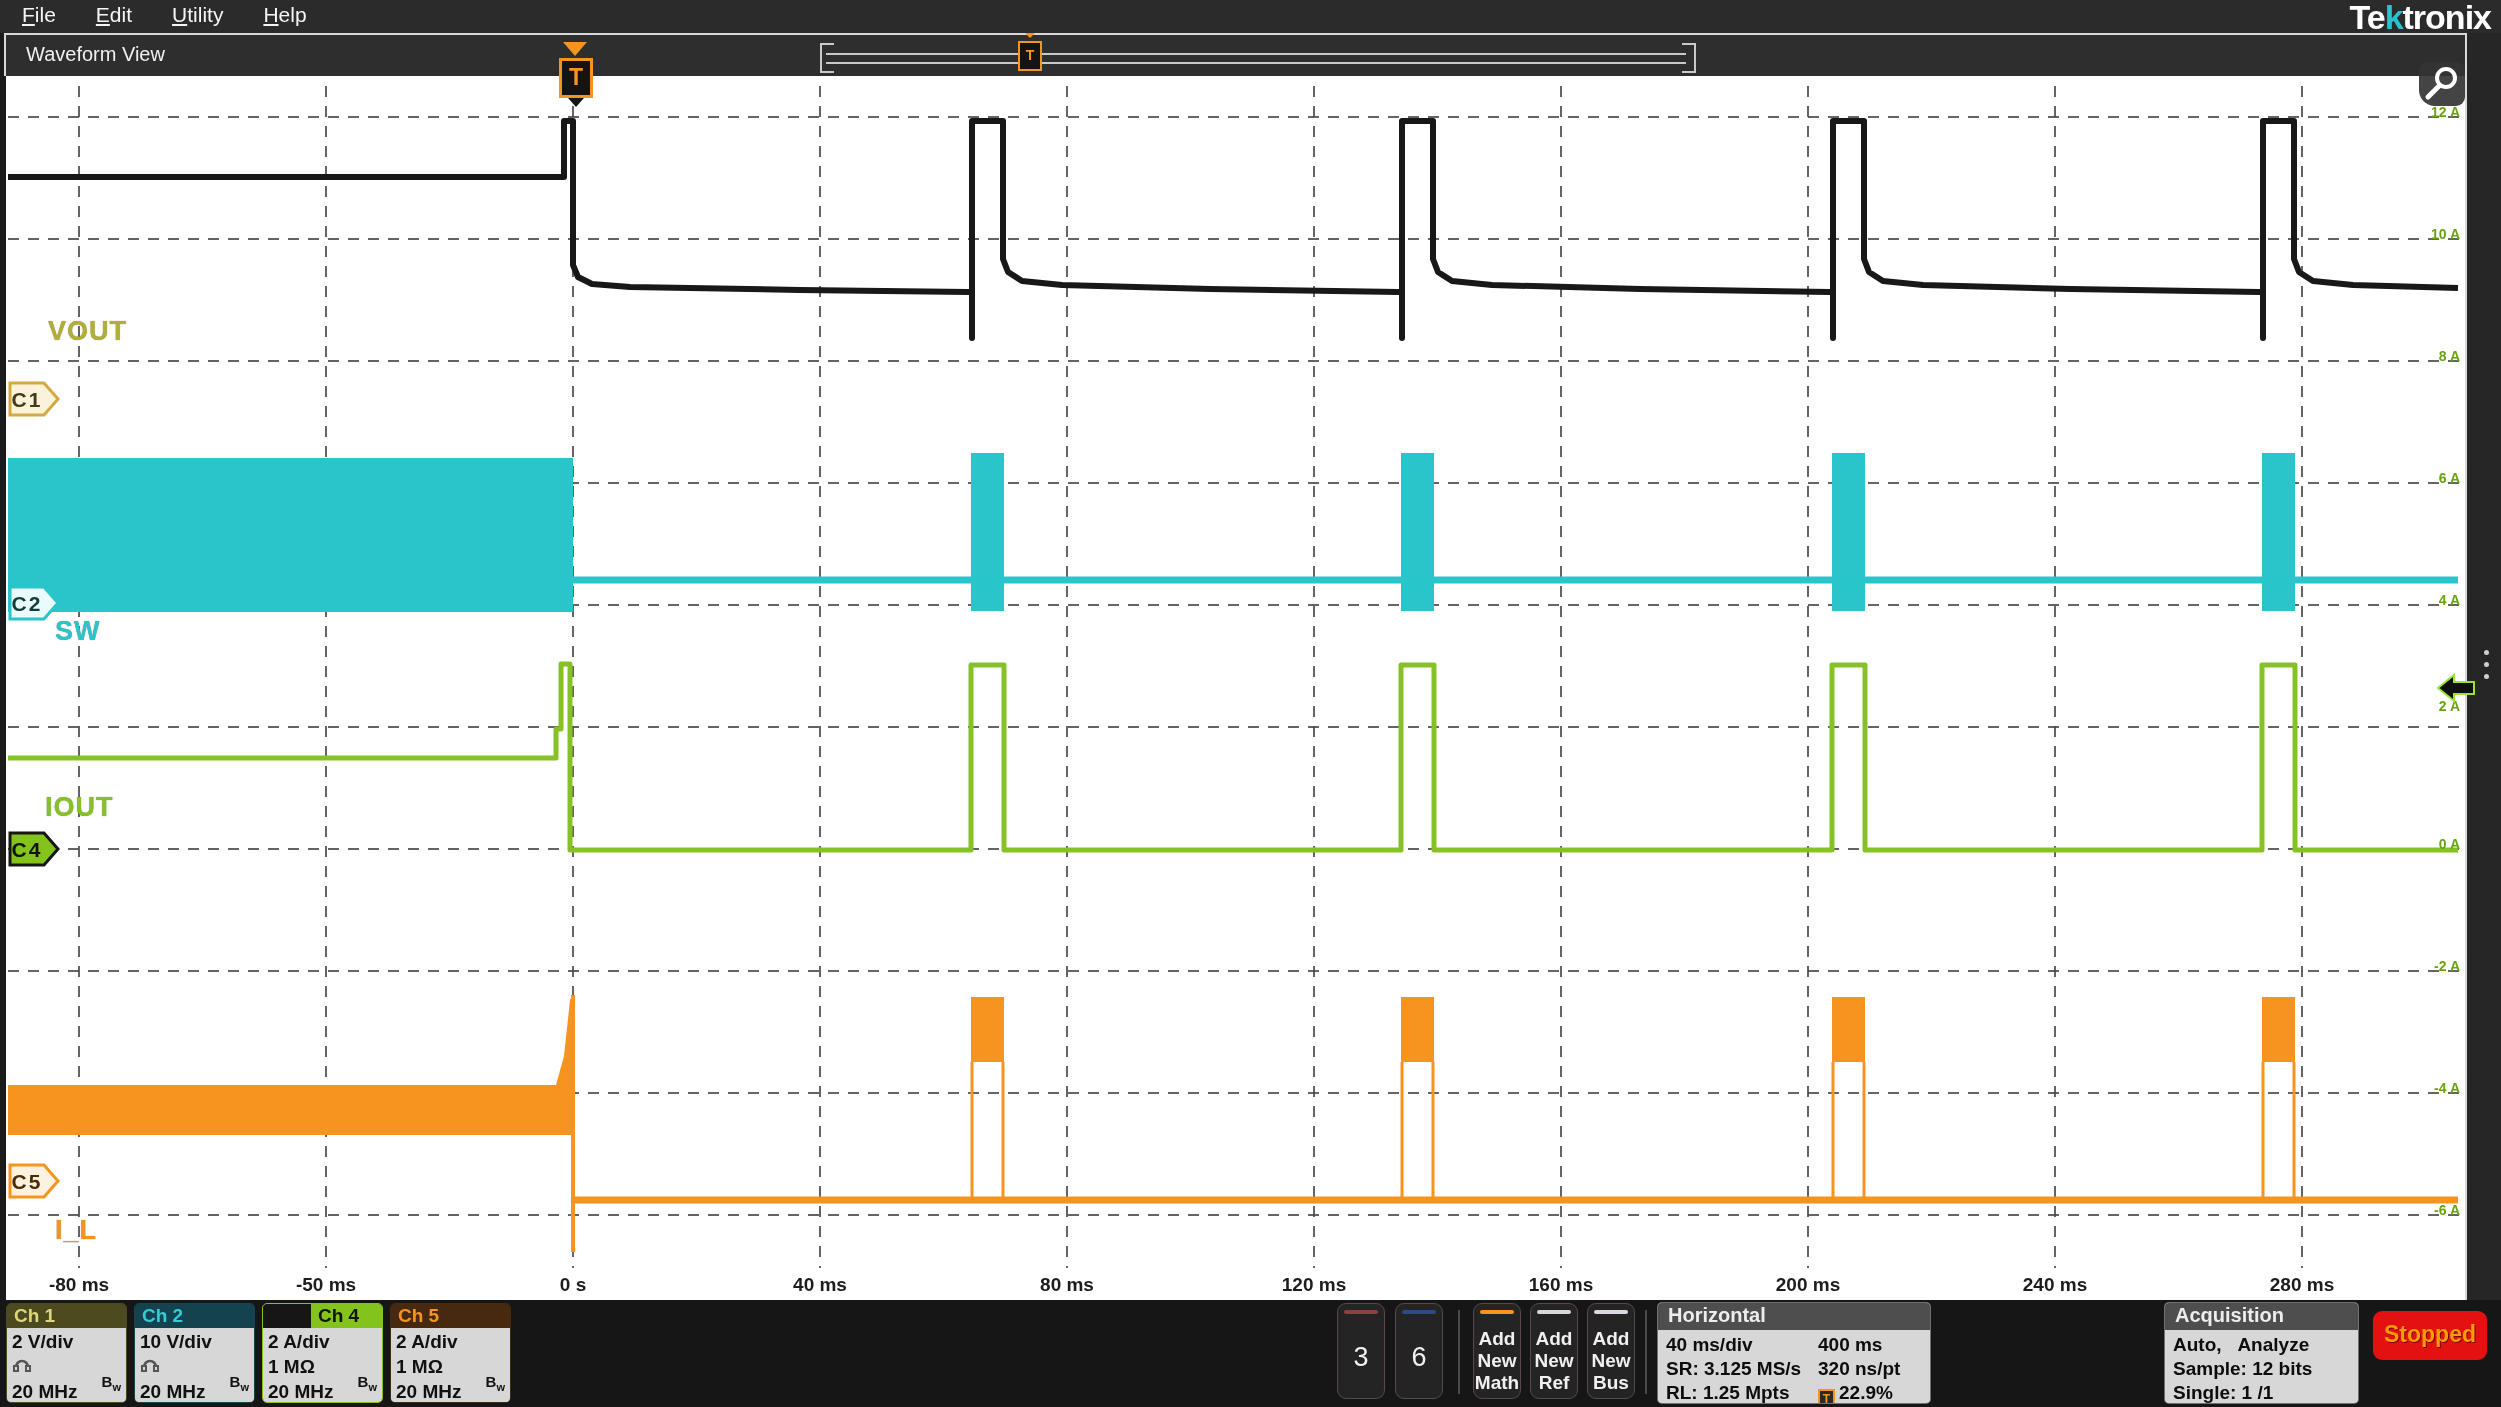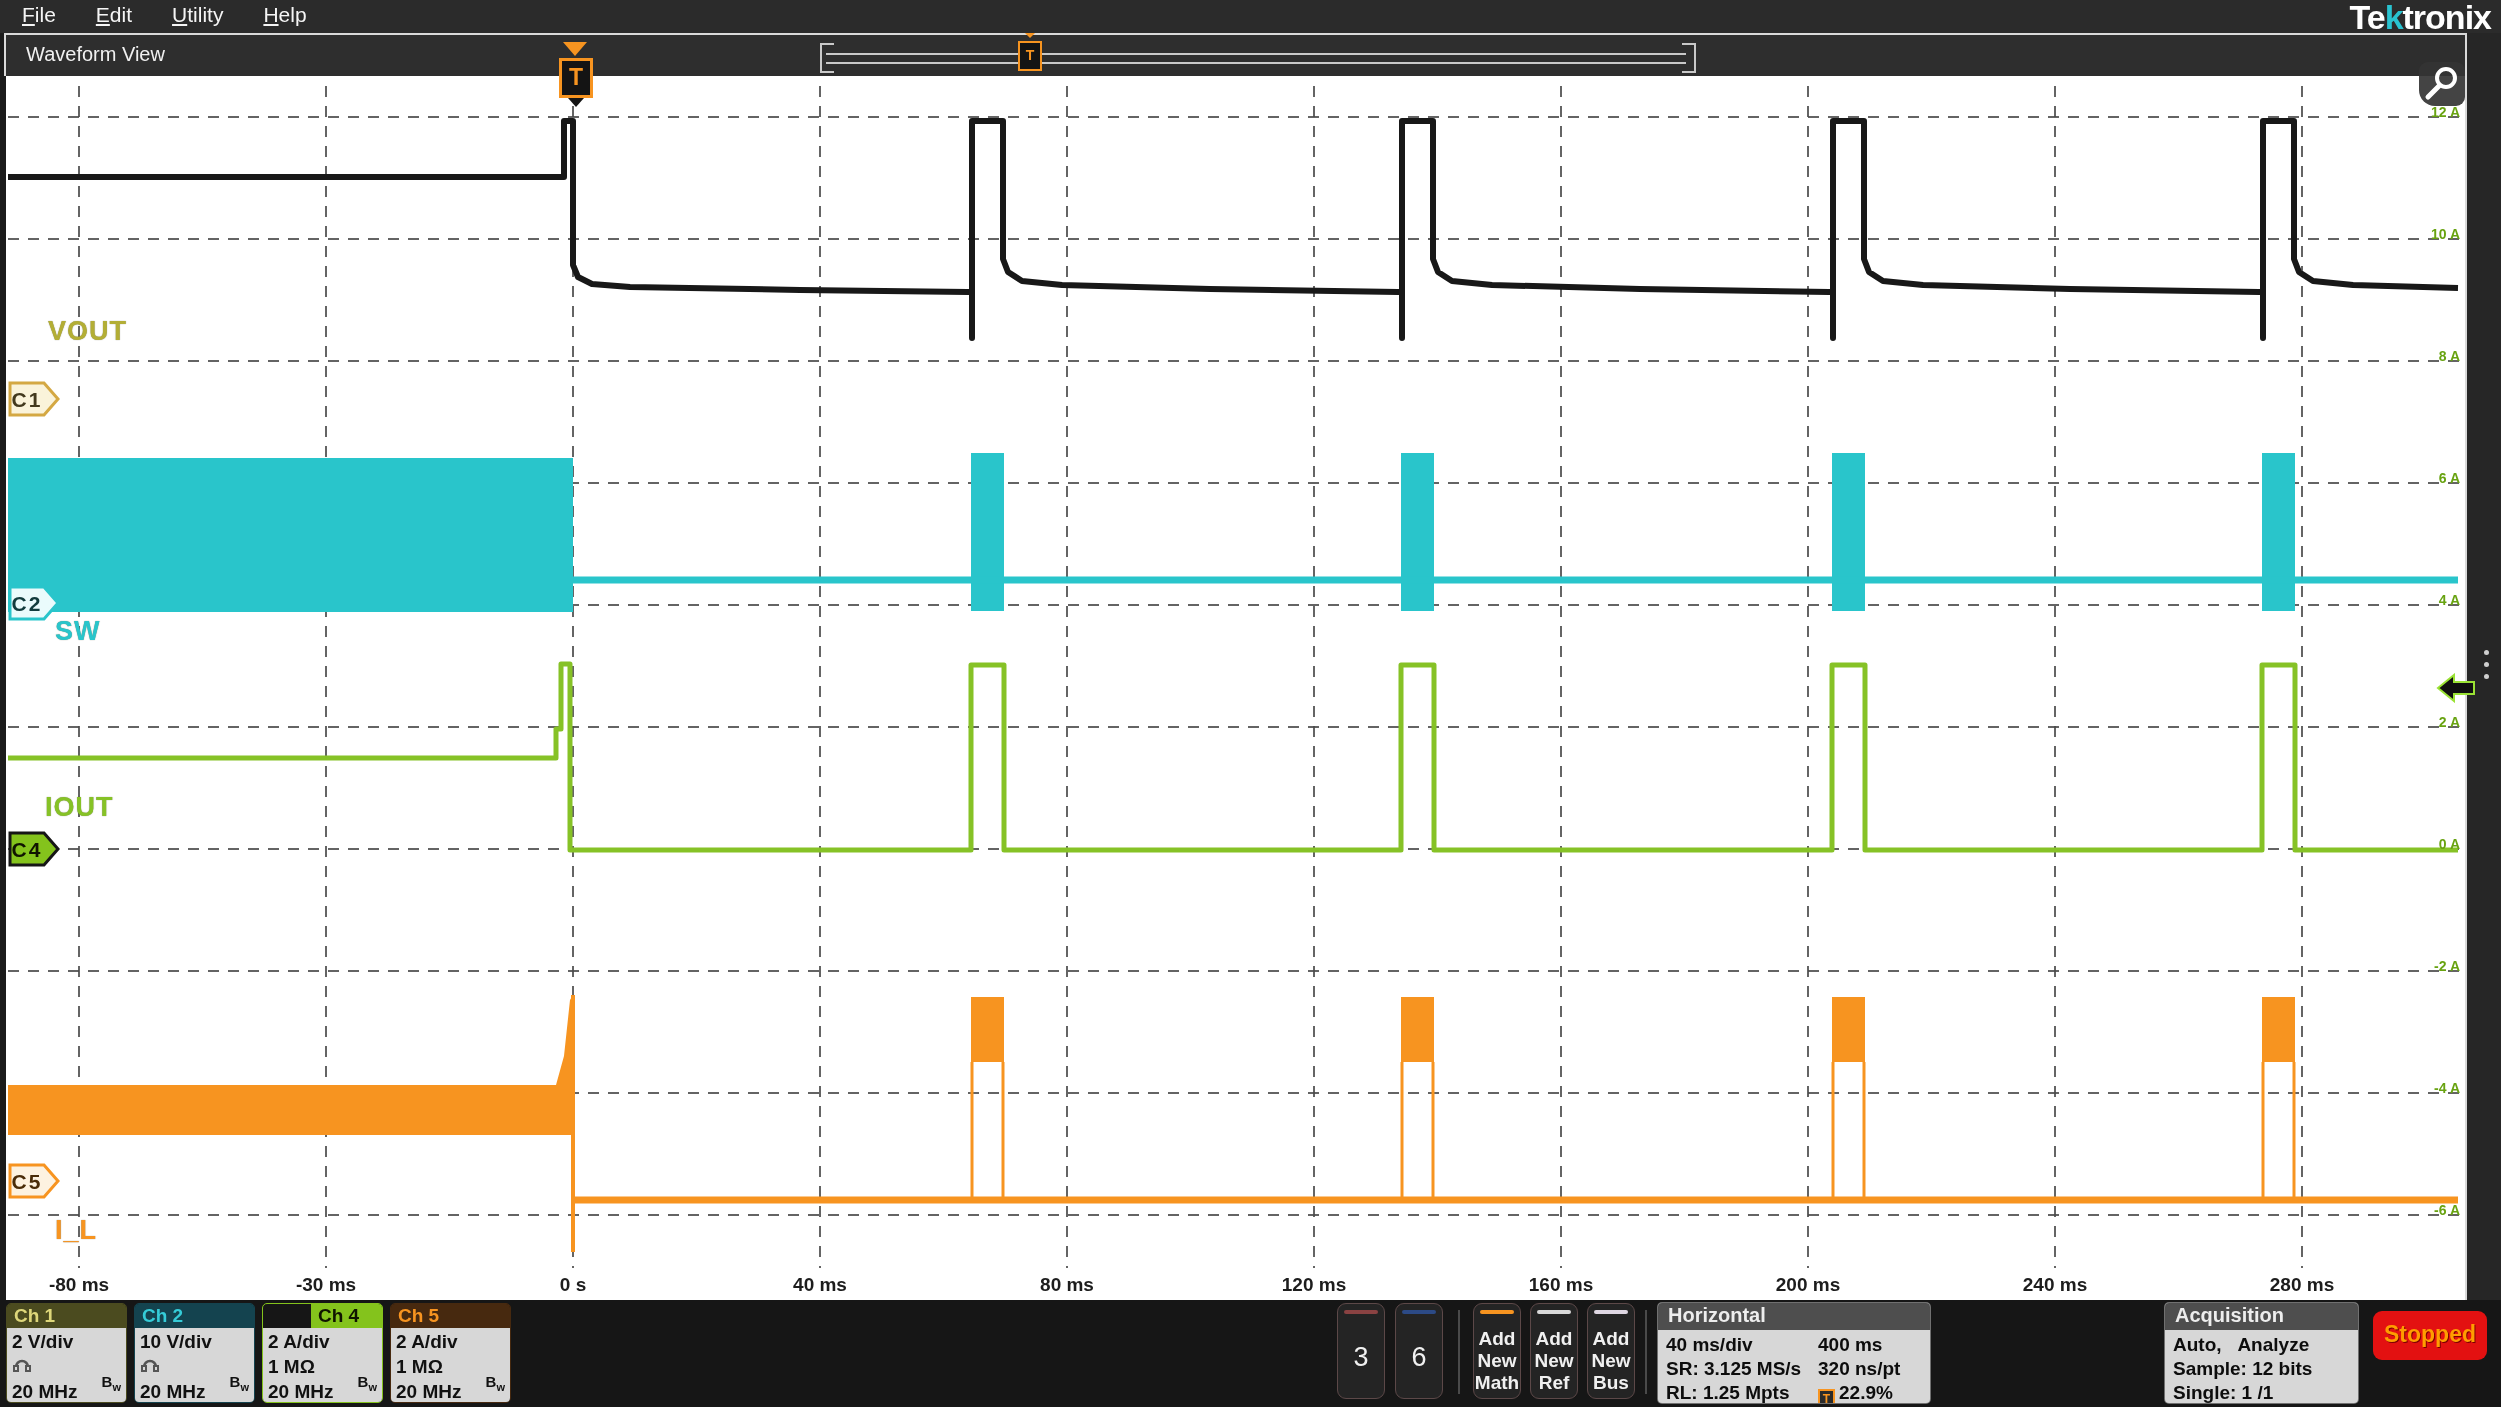--- a/index.html
+++ b/index.html
@@ -151,29 +151,29 @@
         <path d="M10 1165 h34 l14 16 l-14 16 h-34 z" fill="#fdf2e0" stroke="#f79420" stroke-width="3"></path>
         <text x="27" y="1189" font-size="21" font-weight="bold" letter-spacing="2" fill="#4a2c08" text-anchor="middle" font-family="Liberation Sans, sans-serif">C5</text>
       </g>
     </svg>
   <div id="ylabels">
       <div class="ylab" style="left: 2364px; top: 28px;">12 A</div>
       <div class="ylab" style="left: 2364px; top: 150px;">10 A</div>
       <div class="ylab" style="left: 2364px; top: 272px;">8 A</div>
       <div class="ylab" style="left: 2364px; top: 394px;">6 A</div>
       <div class="ylab" style="left: 2364px; top: 516px;">4 A</div>
-      <div class="ylab" style="left: 2364px; top: 638px;">2 A</div>
+      <div class="ylab" style="left: 2364px; top: 622px;">2 A</div>
       <div class="ylab" style="left: 2364px; top: 760px;">0 A</div>
       <div class="ylab" style="left: 2364px; top: 882px;">-2 A</div>
       <div class="ylab" style="left: 2364px; top: 1004px;">-4 A</div>
       <div class="ylab" style="left: 2364px; top: 1126px;">-6 A</div>
     </div>
   <div id="xlabels">
       <div class="xlab" style="left: 3px;">-80 ms</div>
-      <div class="xlab" style="left: 250px;">-30 ms</div>
+      <div class="xlab" style="left: 250px;">-50 ms</div>
       <div class="xlab" style="left: 497px;">0 s</div>
       <div class="xlab" style="left: 744px;">40 ms</div>
       <div class="xlab" style="left: 991px;">80 ms</div>
       <div class="xlab" style="left: 1238px;">120 ms</div>
       <div class="xlab" style="left: 1485px;">160 ms</div>
       <div class="xlab" style="left: 1732px;">200 ms</div>
       <div class="xlab" style="left: 1979px;">240 ms</div>
       <div class="xlab" style="left: 2226px;">280 ms</div>
     </div>
   <div id="wlabels">

